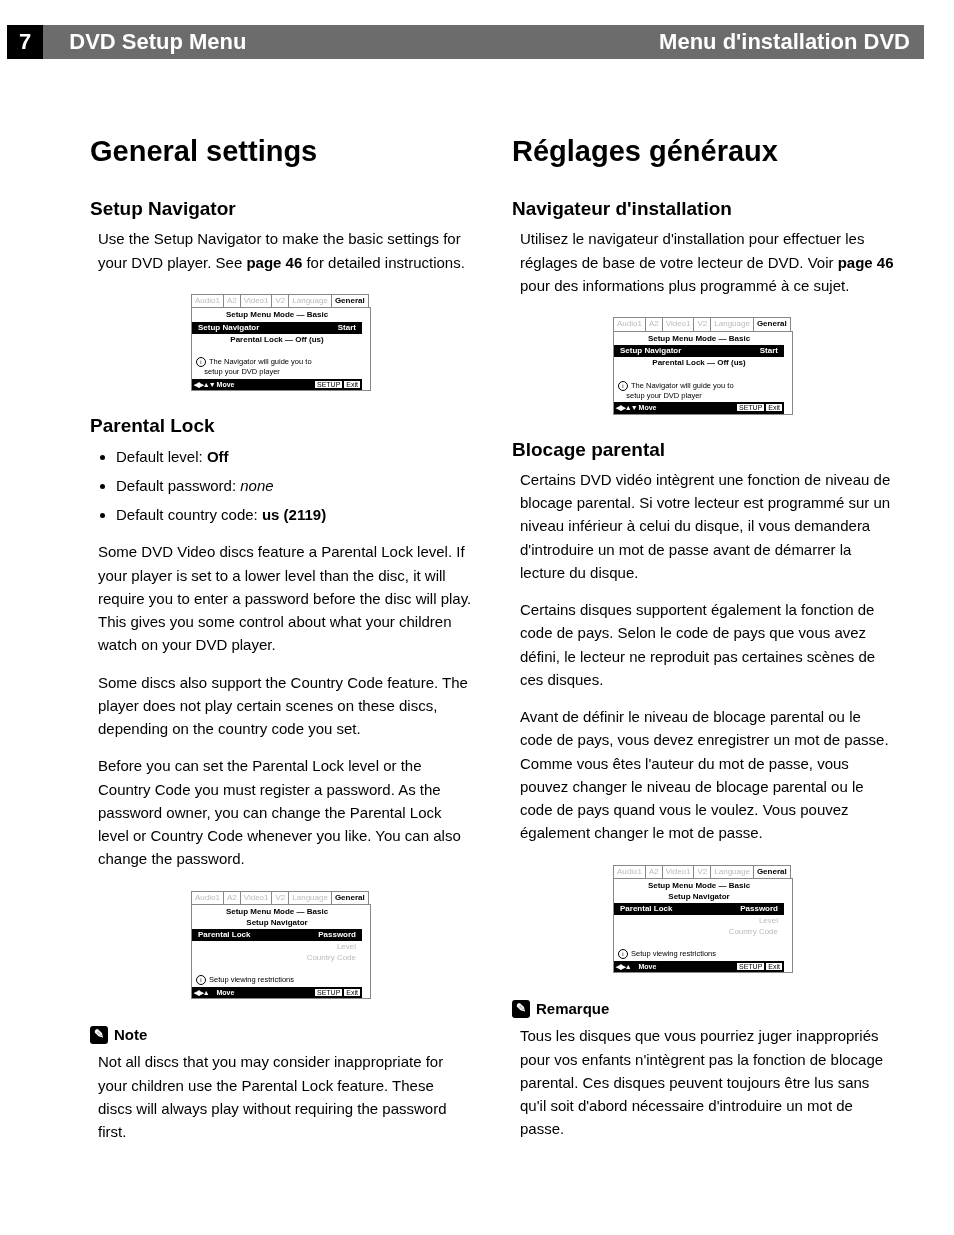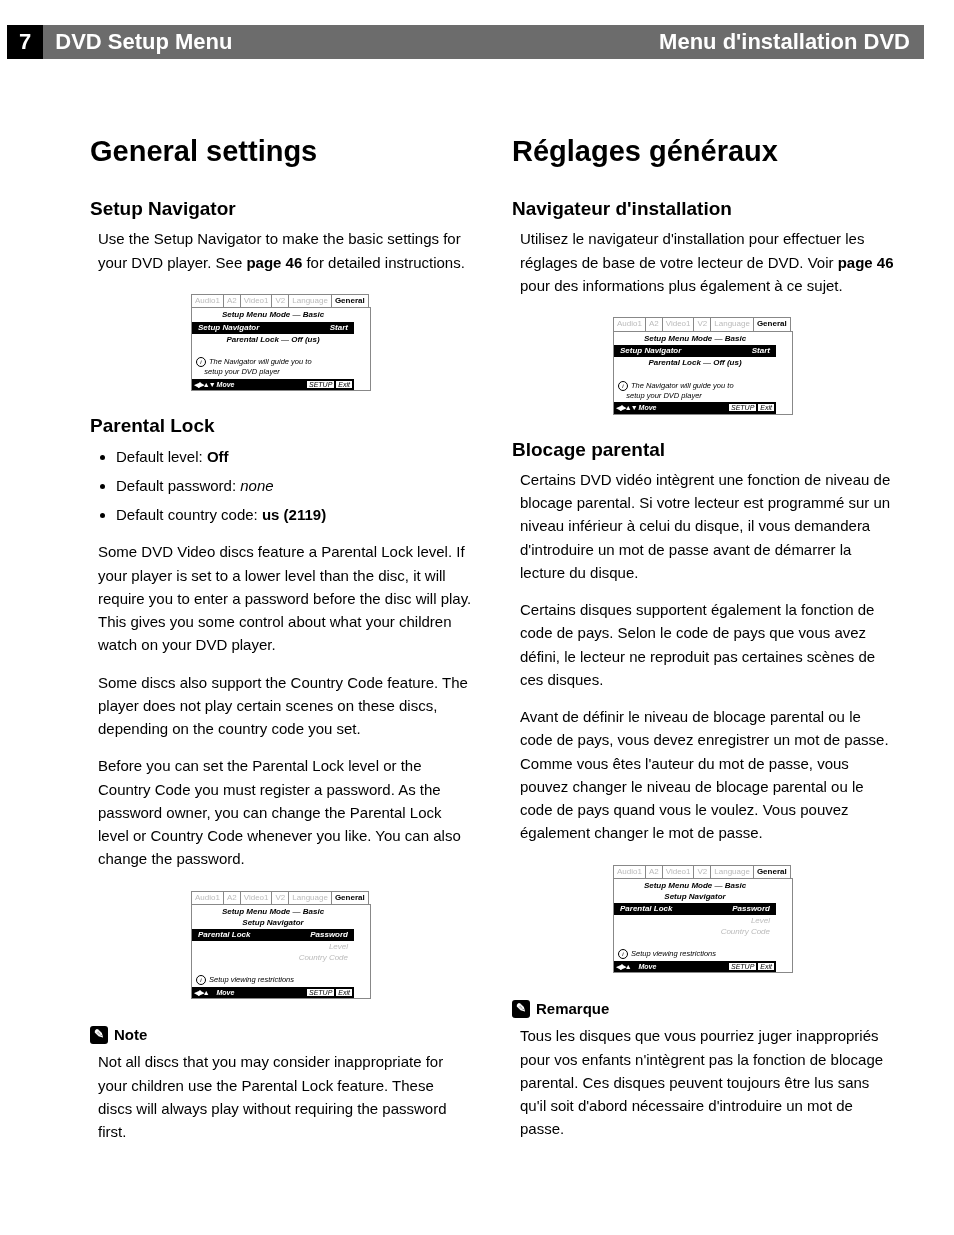--- a/index.html
+++ b/index.html
@@ -21,21 +21,21 @@
     font-weight: bold;
     font-size: 22px;
     padding: 4px 12px;
     display:flex; align-items:center;
   }
   .header-left {
     background: #6c6c6c;
     color: #fff;
     font-weight: bold;
     font-size: 22px;
-    padding: 4px 12px;
+    padding: 4px 26px;
     flex: 1;
     display:flex; align-items:center;
   }
   .header-right {
     background: #6c6c6c;
     color: #fff;
     font-weight: bold;
     font-size: 22px;
     padding: 4px 14px;
     flex: 1;
@@ -88,24 +88,23 @@
     color: #bbb;
     background:#fff;
   }
   .tab.sel {
     color: #000;
     font-weight: bold;
   }
   .menu-body {
     border: 1px solid #888;
     border-top: none;
-    padding: 2px 20px 2px 4px;
+    padding: 2px 12px 2px 4px;
     color:#000;
     font-weight:bold;
-    font-style:italic;
   }
   .menu-line { display:flex; justify-content:space-between; padding:0 2px;}
   .menu-line.inv {
     background:#000; color:#fff; margin: 1px -4px; padding:1px 6px;
   }
   .menu-sub { color:#bbb; font-weight:normal; text-align:right; padding-right:2px;}
   .menu-hint { font-weight:normal; margin-top: 12px; font-size:7.5px; color:#000;}
   .menu-hint .icirc{
     display:inline-block; width:8px;height:8px;border:1px solid #000;border-radius:50%; font-size:6px; line-height:8px; text-align:center; margin-right:3px;
   }
@@ -221,21 +220,21 @@
     <div class="note-head">
       <span class="note-icon">✎</span>
       <span>Note</span>
     </div>
     <p>Not all discs that you may consider inappropriate for your children use the Parental Lock feature. These discs will always play without requiring the password first.</p>
   </div>
 
   <div class="col">
     <h1>Réglages généraux</h1>
     <h2>Navigateur d'installation</h2>
-    <p><span>Utilisez le navigateur d'installation pour effectuer les réglages de base de votre lecteur de DVD. Voir </span><span class="strong">page 46</span><span> pour des informations plus également à ce sujet.</span></p>
+    <p><span>Utilisez le navigateur d'installation pour effectuer les réglages de base de votre lecteur de DVD. Voir </span><span class="strong">page 46</span><span> pour des informations plus programmé à ce sujet.</span></p>
 
     <div class="menu">
       <div class="tabs">
         <span class="tab">Audio1</span>
           <span class="tab">A2</span>
           <span class="tab">Video1</span>
           <span class="tab">V2</span>
           <span class="tab">Language</span>
           <span class="tab sel">General</span>
       </div>

